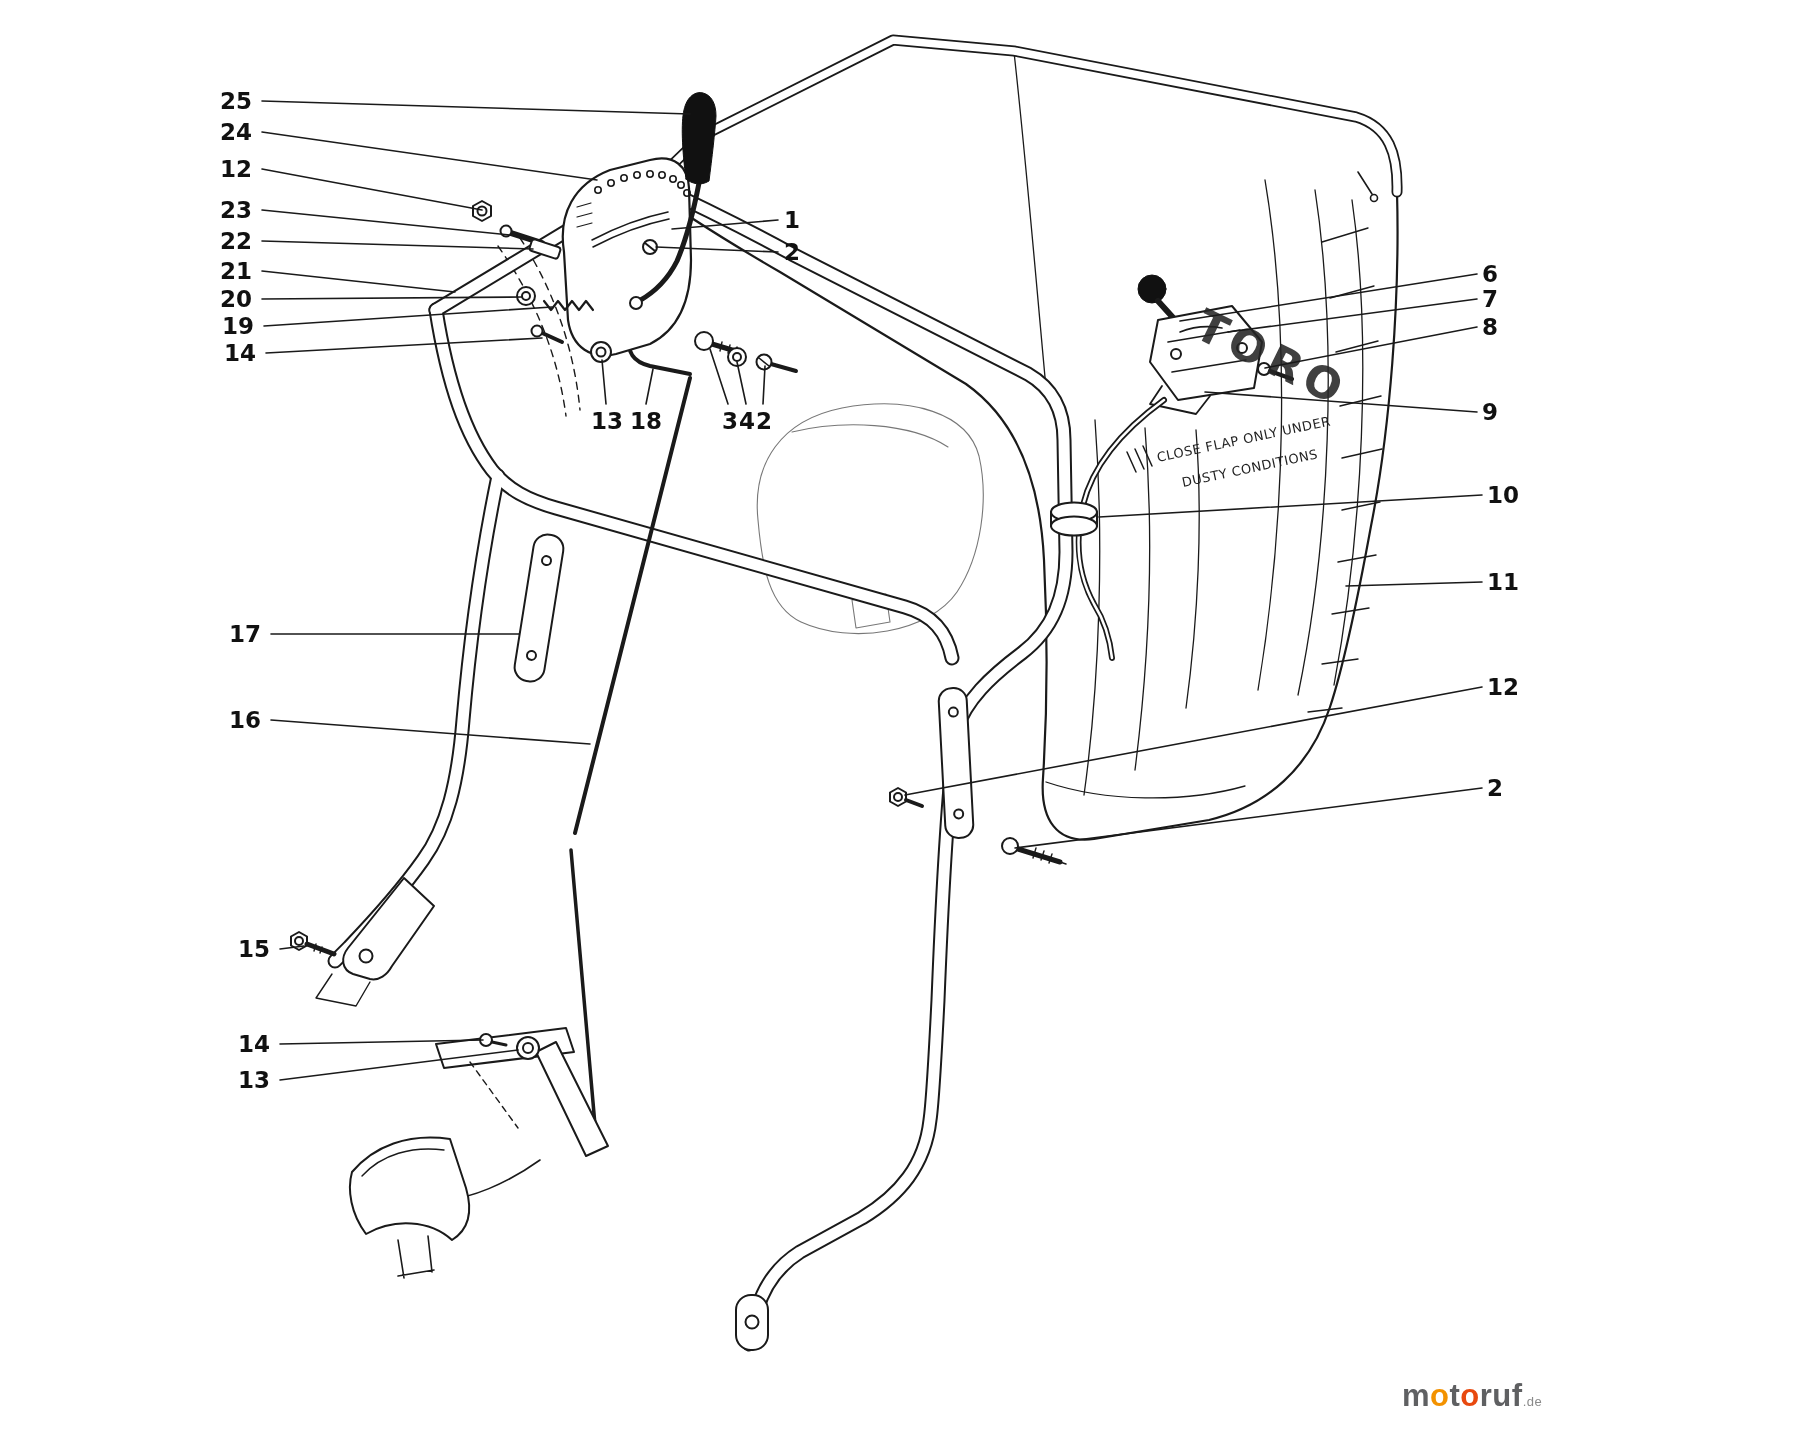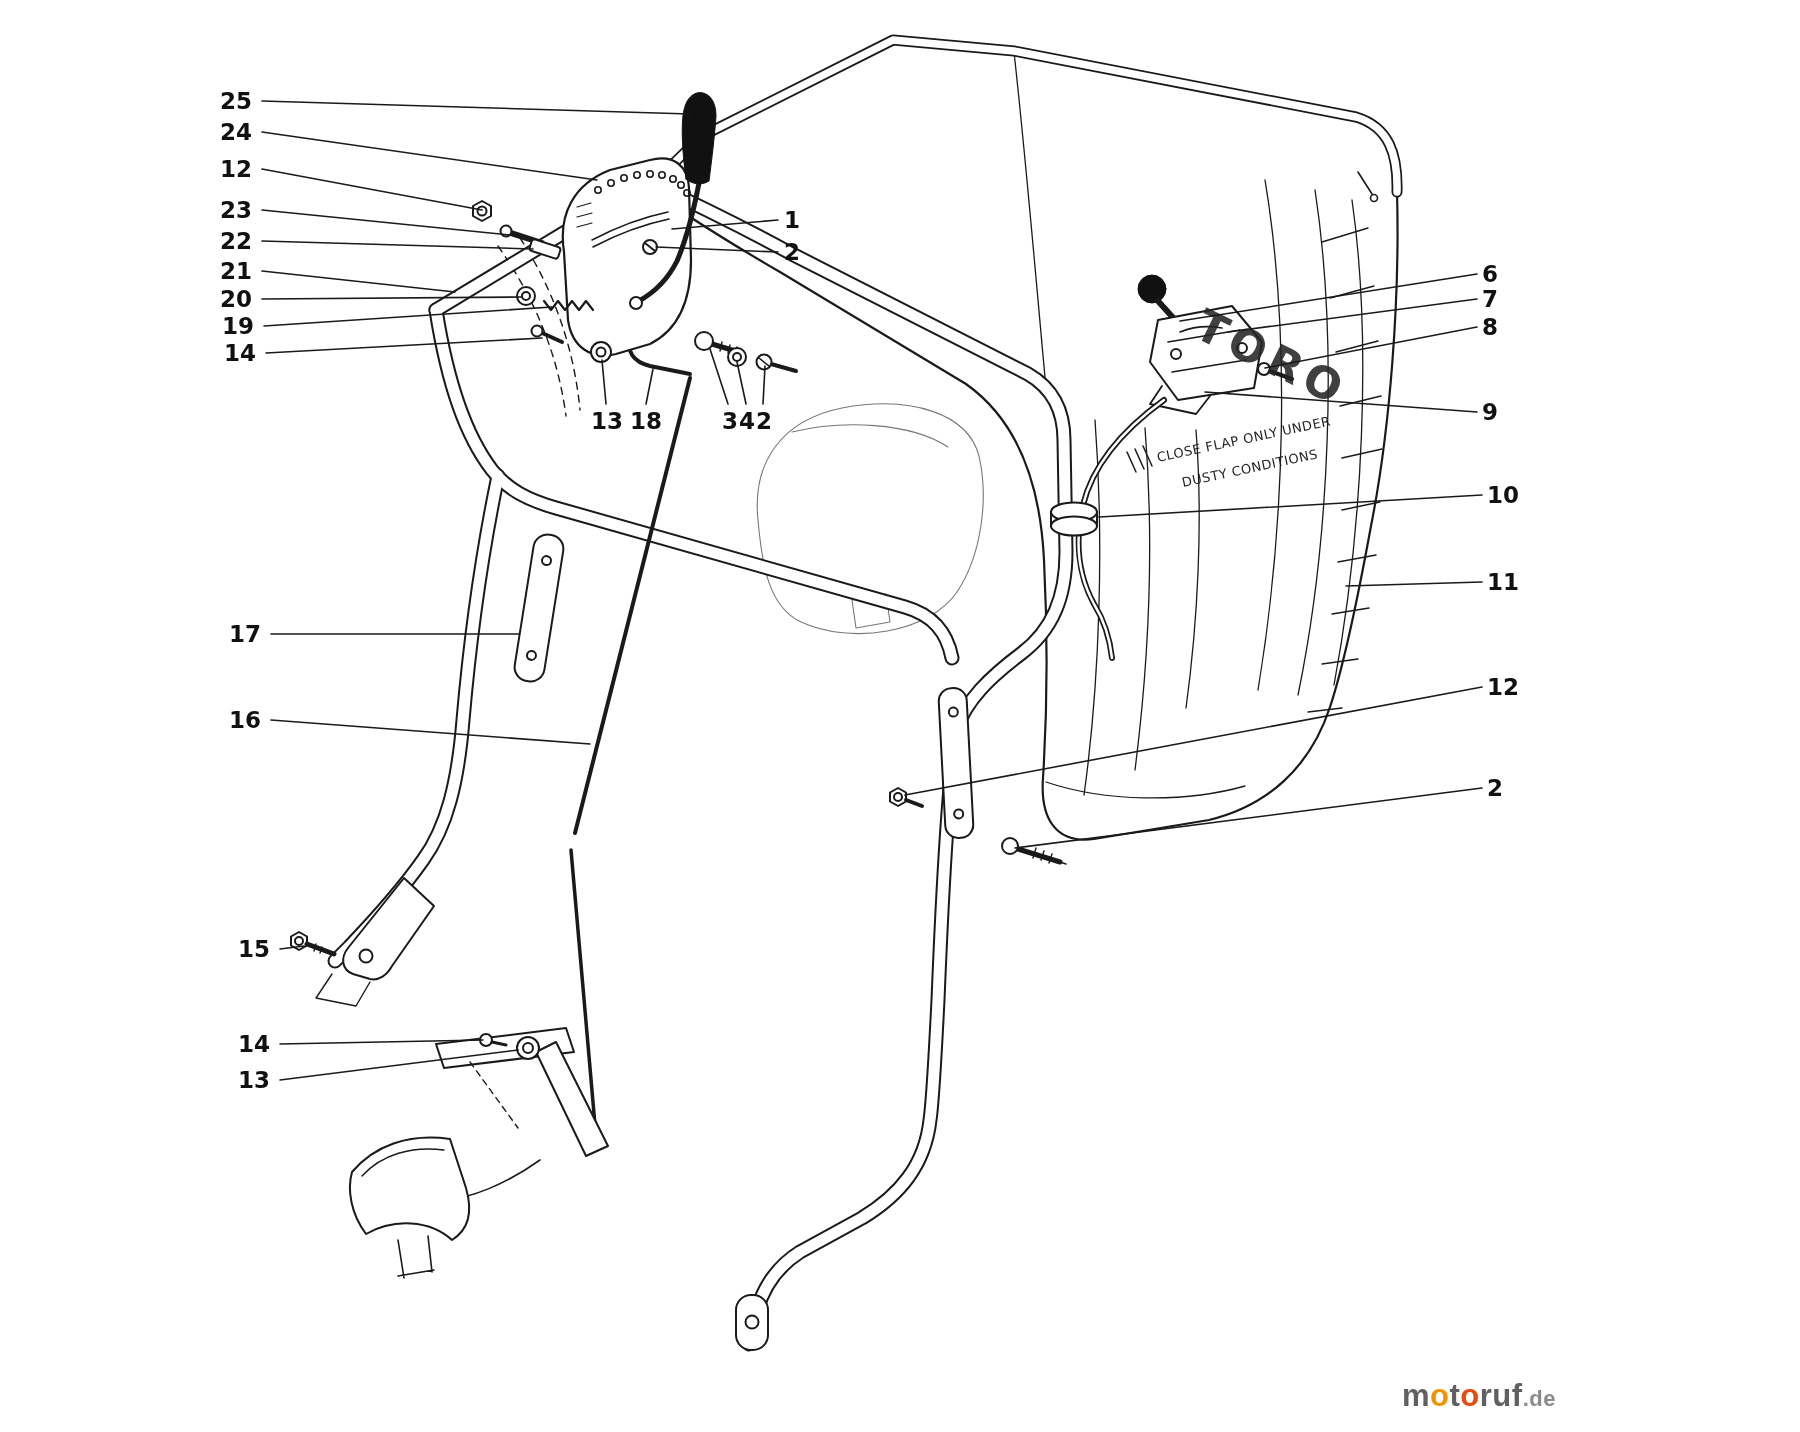--- a/index.html
+++ b/index.html
@@ -7,21 +7,21 @@
          font-family:"Liberation Sans",sans-serif;}
   .stage svg{position:absolute;left:0;top:0;width:100%;height:100%;}
   .callout-num{font-family:"DejaVu Sans",sans-serif;font-weight:700;font-size:23px;
                fill:#111;dominant-baseline:central;}
   .leader{stroke:#1a1a1a;stroke-width:1.6;}
   .note-txt{font-family:"DejaVu Sans",sans-serif;font-size:13px;letter-spacing:.5px;fill:#1f1f1f;}
   .brand-txt{font-family:"DejaVu Sans",sans-serif;font-weight:700;font-size:44px;
              letter-spacing:6px;fill:#262626;opacity:.88;}
   .watermark{position:absolute;left:1402px;top:1378px;font-weight:700;font-size:31px;
              letter-spacing:.5px;white-space:nowrap;}
-  .watermark .tld{font-size:22px;font-weight:700;}
+  .watermark .tld{font-size:13px;font-weight:400;}
 </style>
 </head>
 <body>
 
 <div class="stage">
   <svg viewBox="0 0 1800 1432">
     <g stroke="#1a1a1a" fill="none" stroke-linecap="round" stroke-linejoin="round">
 
       <path fill="#fff" stroke-width="2.2" d="M 648,188 L 702,136 L 893,40 L 1014,51 L 1356,117
            C 1389,127 1398,154 1397,192

